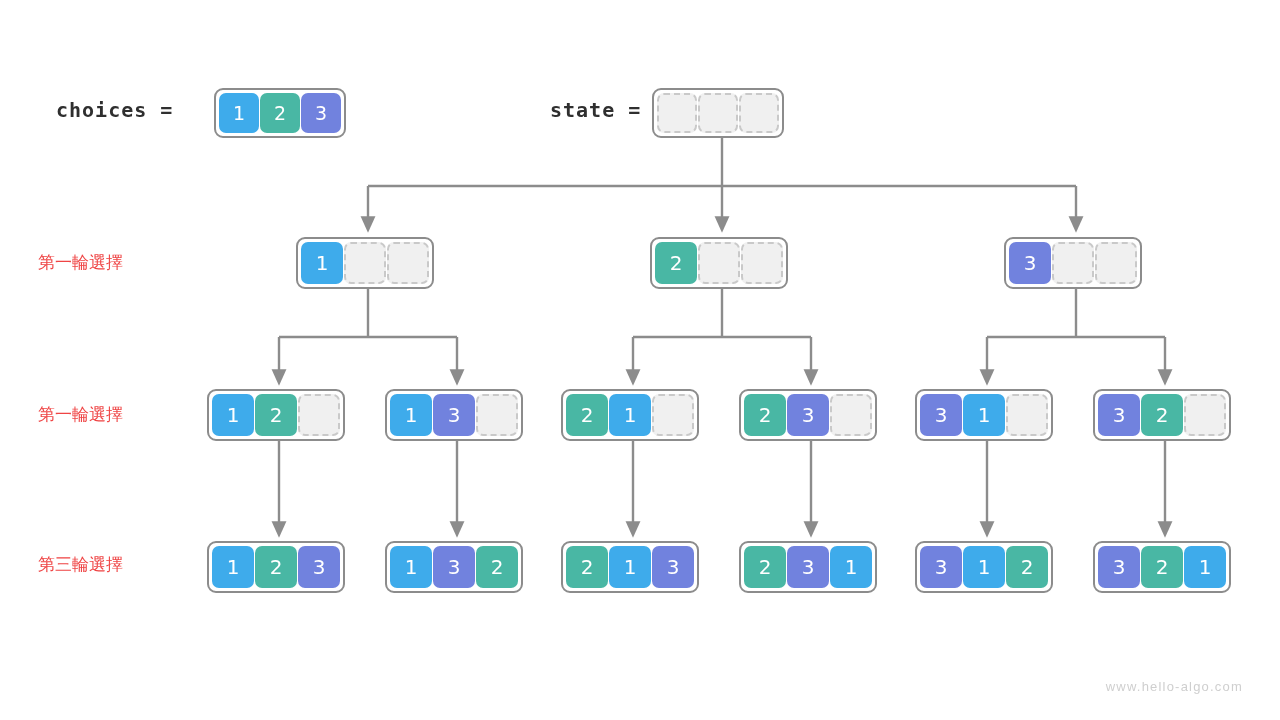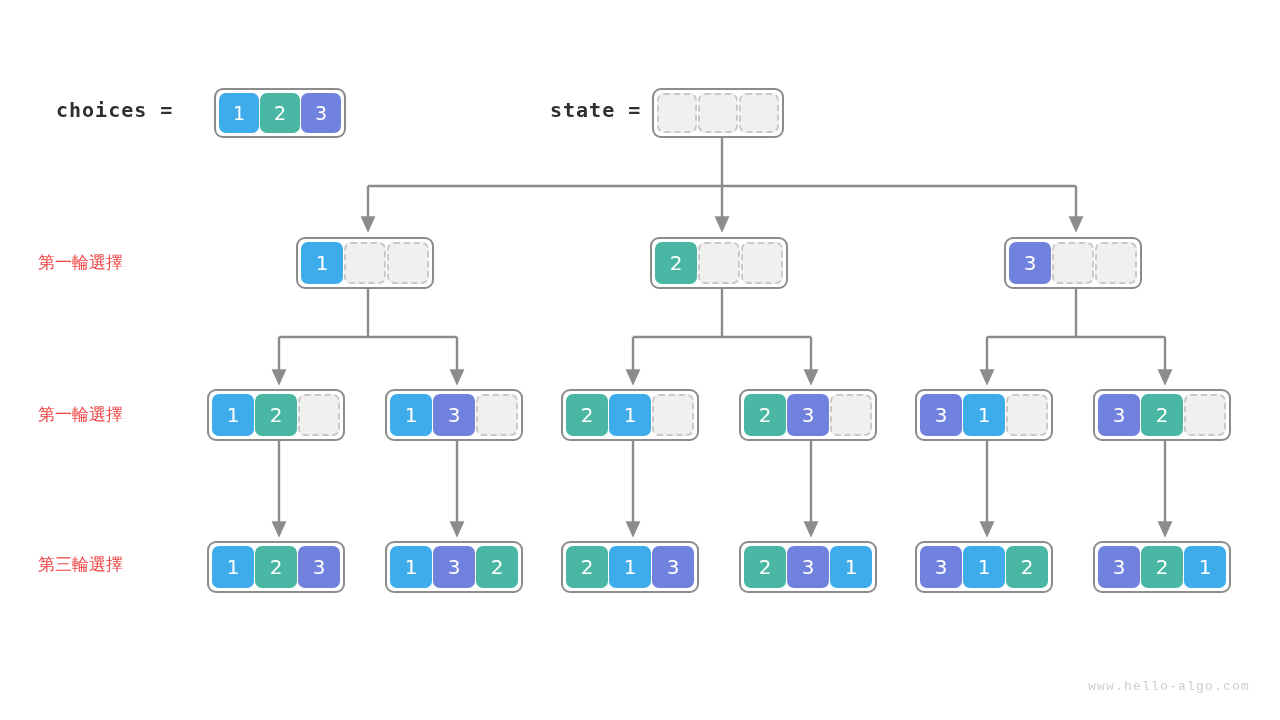--- a/index.html
+++ b/index.html
@@ -81,23 +81,23 @@
   }
   .cell.v1 { background: #3eabeb; }
   .cell.v2 { background: #49b7a4; }
   .cell.v3 { background: #7182de; }
 
   
   .node.header .cell { width: 40px; height: 40px; font-size: 19px; }
 
   .watermark {
     position: absolute;
-    right: 30px;
+    right: 37px;
     bottom: 26px;
-    font-family: Liberation Mono, monospace;
+    font-family: Liberation Sans, sans-serif;
     font-size: 13px;
     color: #cfcfcf;
     letter-spacing: 1.2px;
     white-space: nowrap;
   }
 </style>
 </head>
 <body>
 
 <div id="stage">

